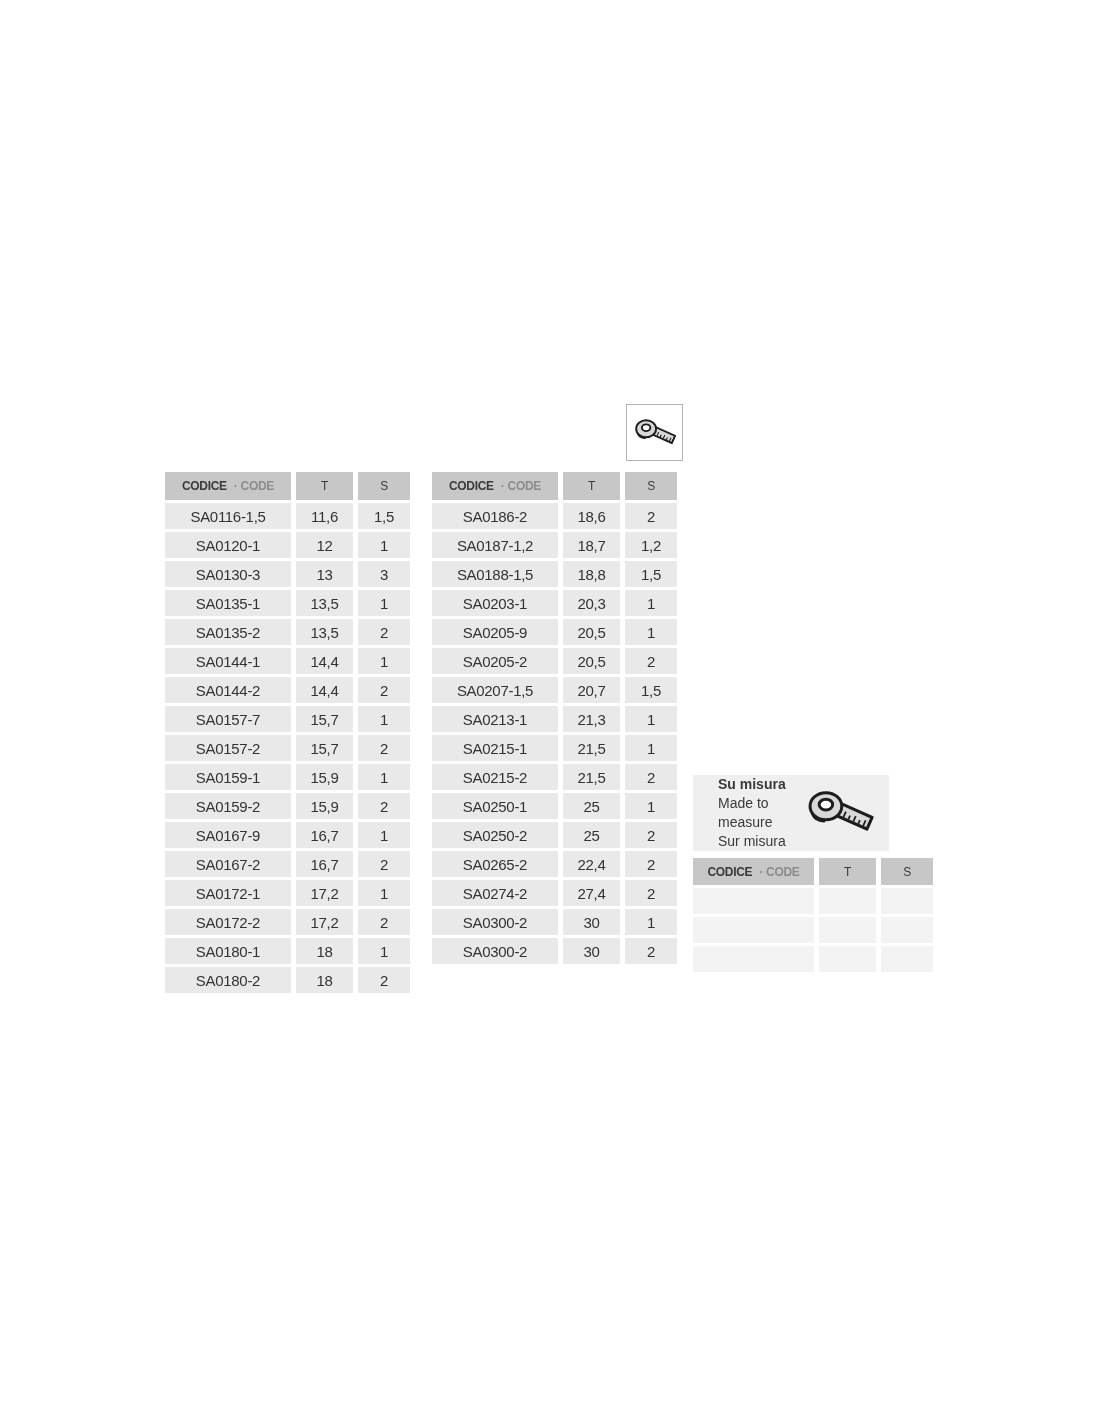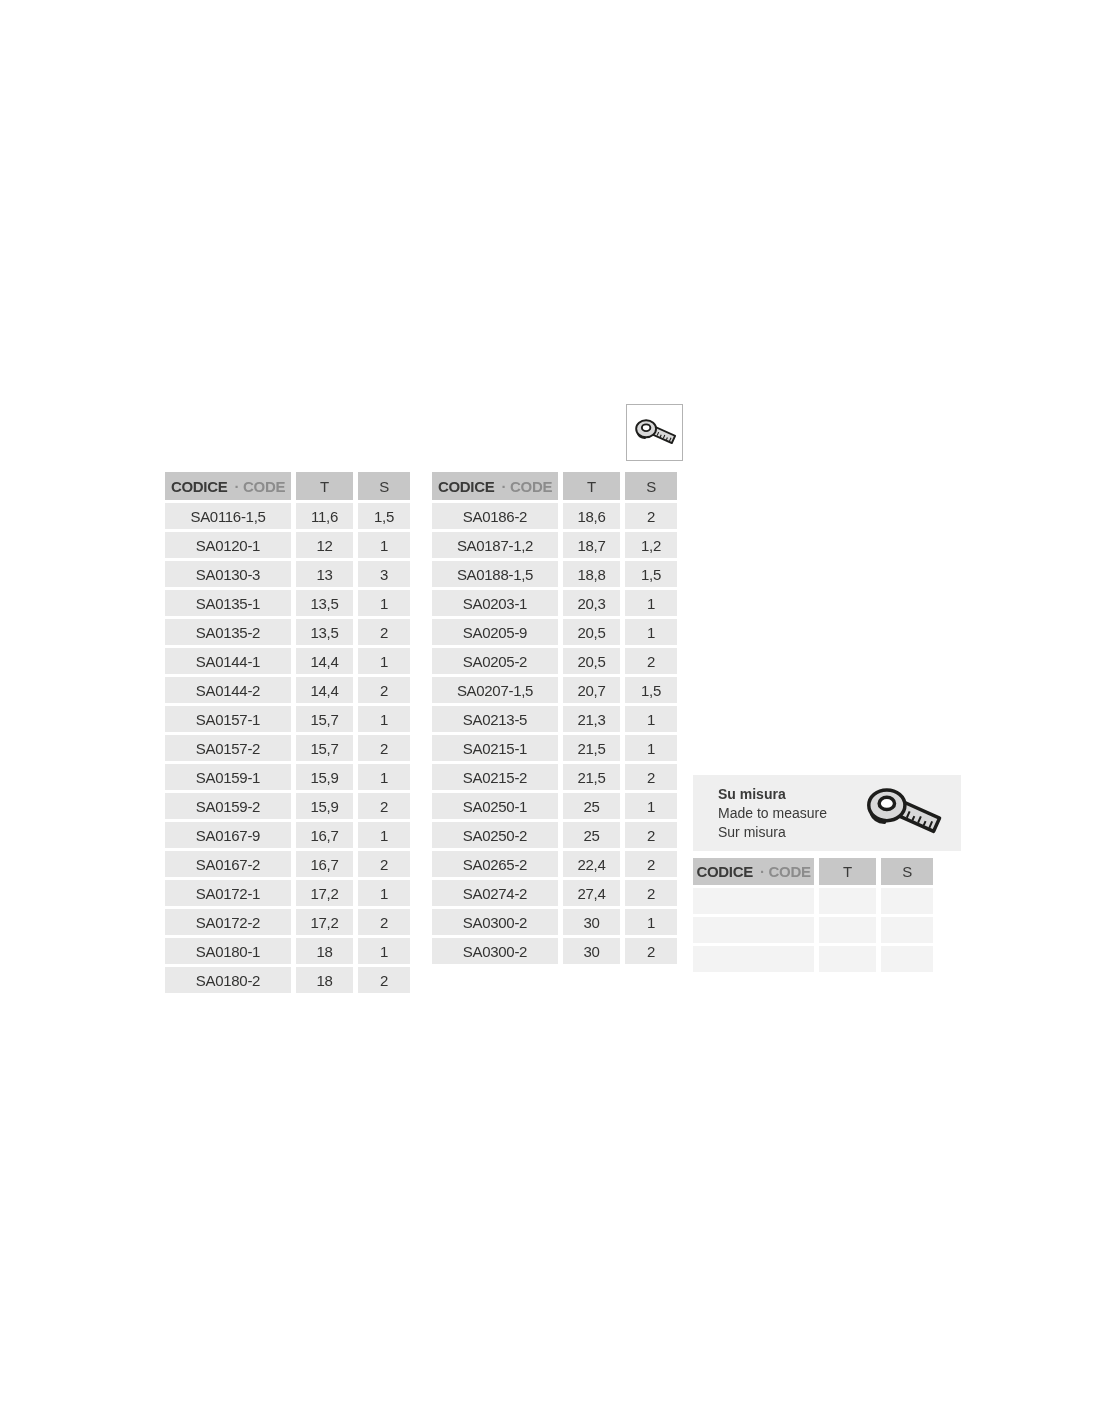--- a/index.html
+++ b/index.html
@@ -24,34 +24,34 @@
     display:grid;
     grid-template-columns:126px 57px 52px;
     grid-template-rows:28px;
     grid-auto-rows:26px;
     column-gap:5px;row-gap:3px;
   }
   .t-left{left:165px;top:472px;}
   .t-middle{left:432px;top:472px;}
   .hcell{
     background:#c7c7c7;display:flex;align-items:center;justify-content:center;
-    font-size:15px;letter-spacing:-0.3px;white-space:nowrap;
+    font-size:12px;letter-spacing:-0.3px;white-space:nowrap;
   }
   .hcell .dark{font-weight:bold;color:#3a3a39;}
   .hcell .grey{font-weight:bold;color:#8c8c8c;margin-left:7px;}
   .hcell.ts{font-weight:normal;color:#3a3a39;}
   .cell{
     background:#e9e9e9;display:flex;align-items:center;justify-content:center;
     font-size:15px;letter-spacing:-0.3px;color:#333332;white-space:nowrap;
   }
 
   
   .panel{left:693px;top:775px;width:240px;}
   .panel-head{
-    width:268px;height:76px;background:#efefef;
+    width:196px;height:76px;background:#efefef;
     display:flex;align-items:center;justify-content:space-between;
     box-sizing:border-box;padding:0 14px 0 25px;
   }
   .panel-langs{font-size:14px;line-height:19px;color:#3a3a39;}
   .panel-langs .b{font-weight:bold;}
   .panel-table{
     margin-top:7px;
     display:grid;
     grid-template-columns:121px 57px 52px;
     grid-template-rows:27px;
@@ -102,21 +102,21 @@
     <div class="cell">1</div>
     <div class="cell">SA0135-2</div>
     <div class="cell">13,5</div>
     <div class="cell">2</div>
     <div class="cell">SA0144-1</div>
     <div class="cell">14,4</div>
     <div class="cell">1</div>
     <div class="cell">SA0144-2</div>
     <div class="cell">14,4</div>
     <div class="cell">2</div>
-    <div class="cell">SA0157-1</div>
+    <div class="cell">SA0157-7</div>
     <div class="cell">15,7</div>
     <div class="cell">1</div>
     <div class="cell">SA0157-2</div>
     <div class="cell">15,7</div>
     <div class="cell">2</div>
     <div class="cell">SA0159-1</div>
     <div class="cell">15,9</div>
     <div class="cell">1</div>
     <div class="cell">SA0159-2</div>
     <div class="cell">15,9</div>
@@ -162,21 +162,21 @@
     <div class="cell">1</div>
     <div class="cell">SA0205-9</div>
     <div class="cell">20,5</div>
     <div class="cell">1</div>
     <div class="cell">SA0205-2</div>
     <div class="cell">20,5</div>
     <div class="cell">2</div>
     <div class="cell">SA0207-1,5</div>
     <div class="cell">20,7</div>
     <div class="cell">1,5</div>
-    <div class="cell">SA0213-5</div>
+    <div class="cell">SA0213-1</div>
     <div class="cell">21,3</div>
     <div class="cell">1</div>
     <div class="cell">SA0215-1</div>
     <div class="cell">21,5</div>
     <div class="cell">1</div>
     <div class="cell">SA0215-2</div>
     <div class="cell">21,5</div>
     <div class="cell">2</div>
     <div class="cell">SA0250-1</div>
     <div class="cell">25</div>

